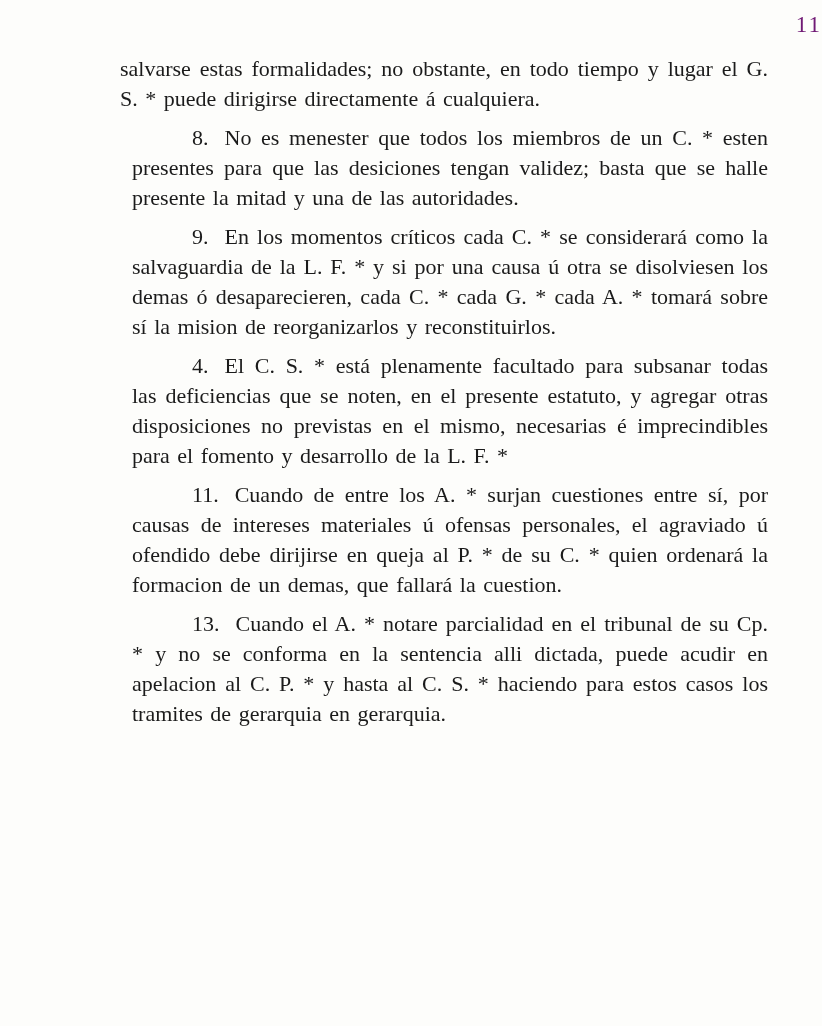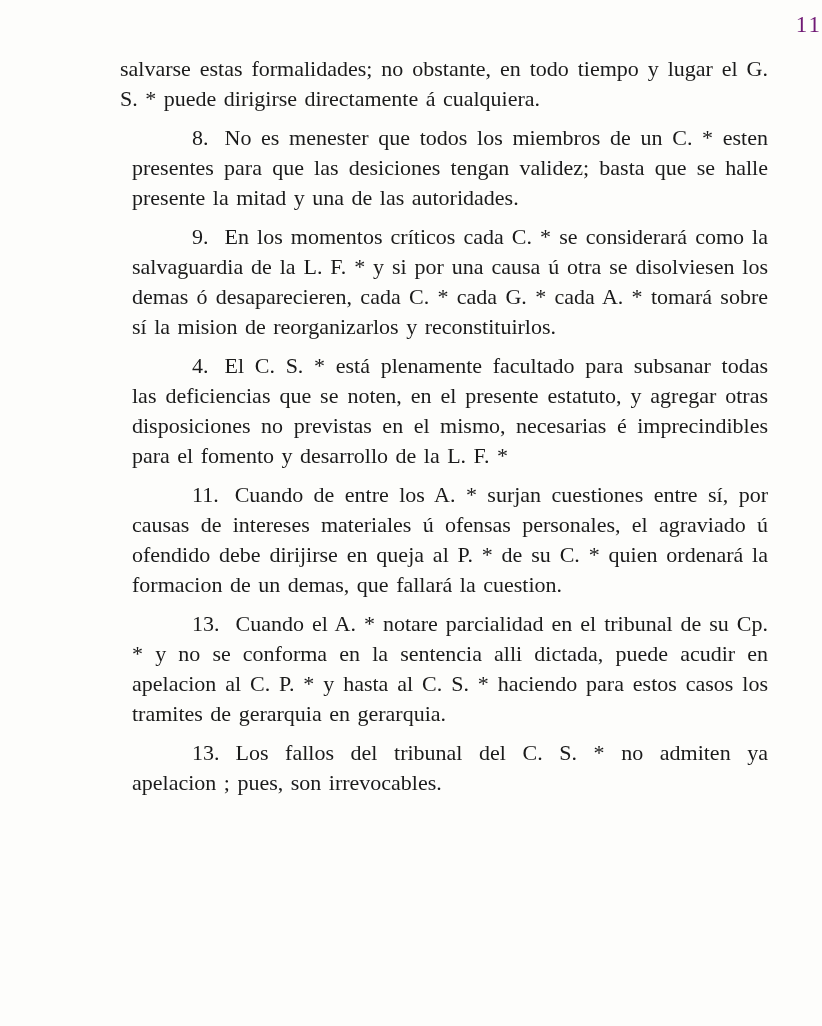--- a/index.html
+++ b/index.html
@@ -73,18 +73,15 @@
     </p>
 
     <p class="para indented">
       <span class="para-number">11.</span><span>Cuando de entre los A. * surjan cuestiones entre sí, por causas de intereses materiales ú ofensas personales, el agraviado ú ofendido debe dirijirse en queja al P. * de su C. * quien ordenará la formacion de un demas, que fallará la cuestion.</span>
     </p>
 
     <p class="para indented">
       <span class="para-number">13.</span><span>Cuando el A. * notare parcialidad en el tribunal de su Cp. * y no se conforma en la sentencia alli dictada, puede acudir en apelacion al C. P. * y hasta al C. S. * haciendo para estos casos los tramites de gerarquia en gerarquia.</span>
     </p>
 
-    <p class="para indented">
-      <span class="para-number">13.</span><span>Los fallos del tribunal del C. S. * no admiten ya apelacion ; pues, son irrevocables.</span>
-    </p>
 
   </div>
 </div>
 
 </body></html>

